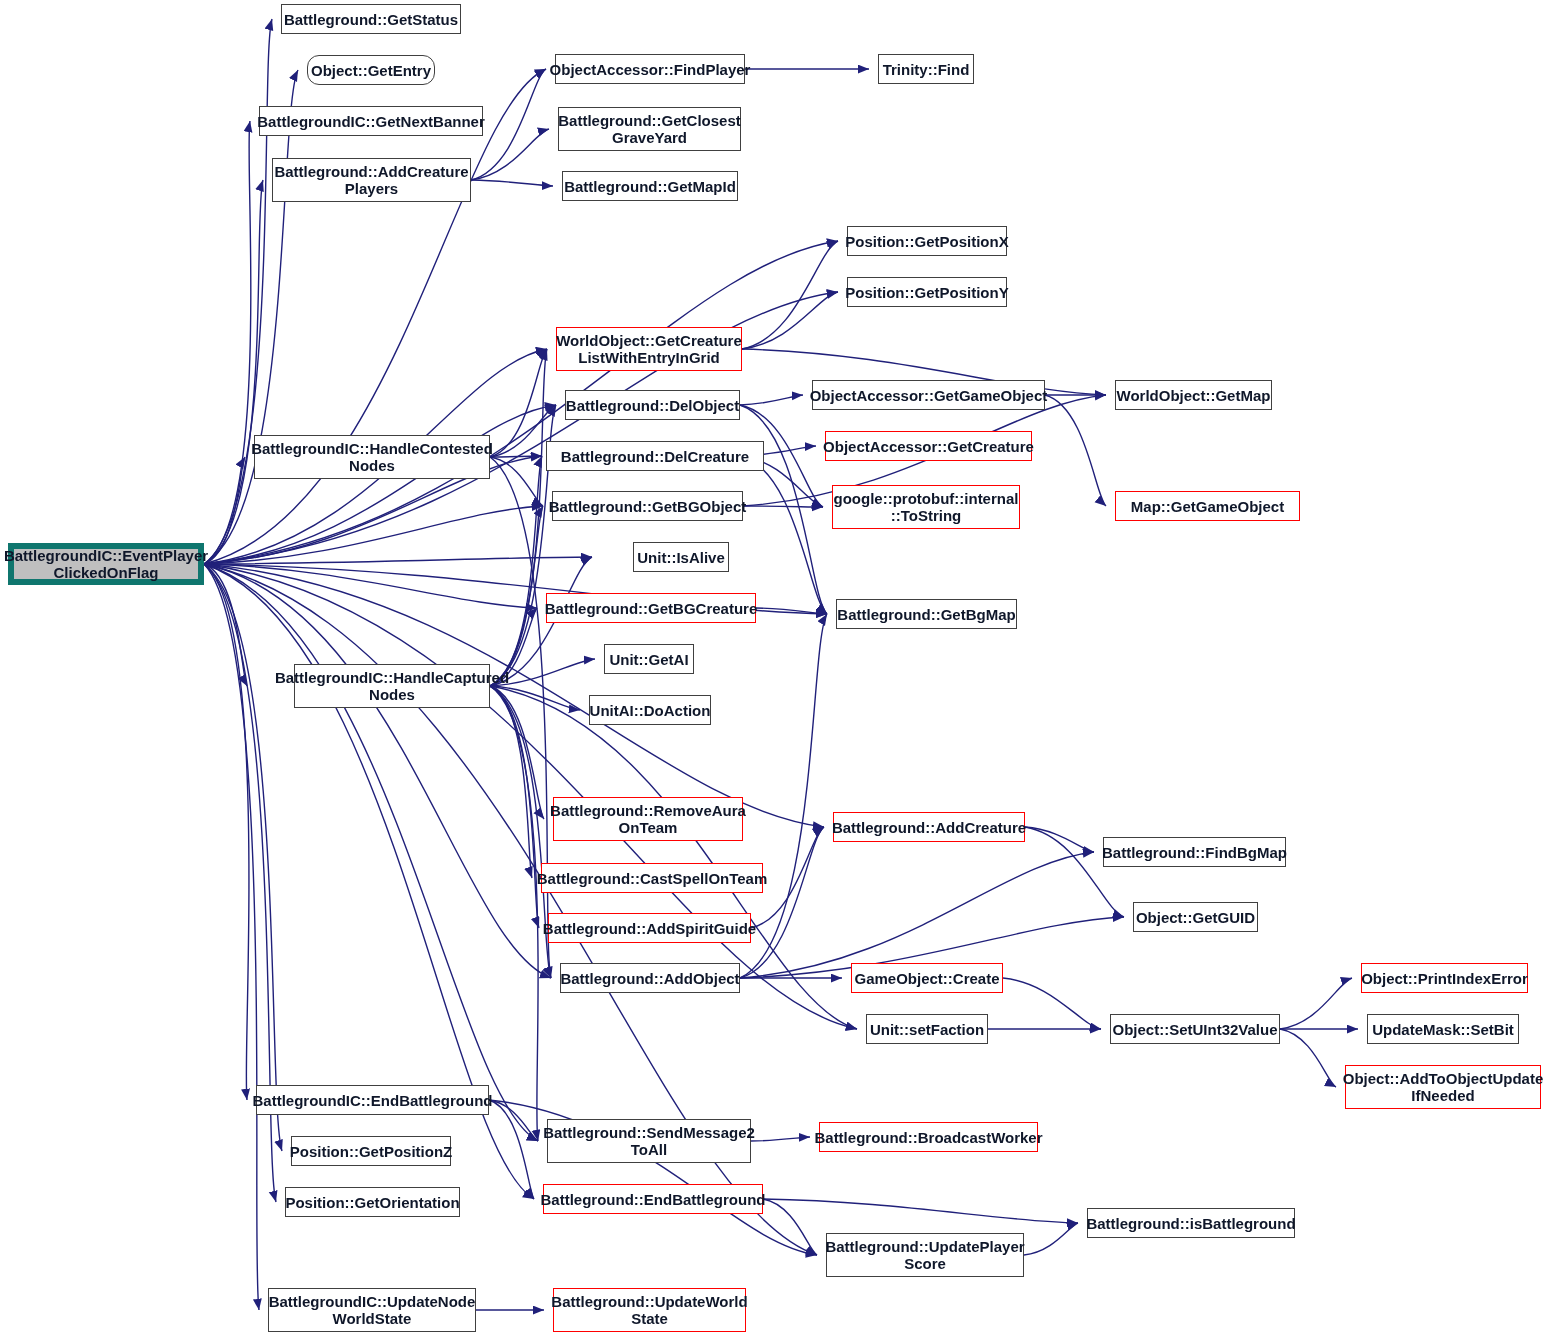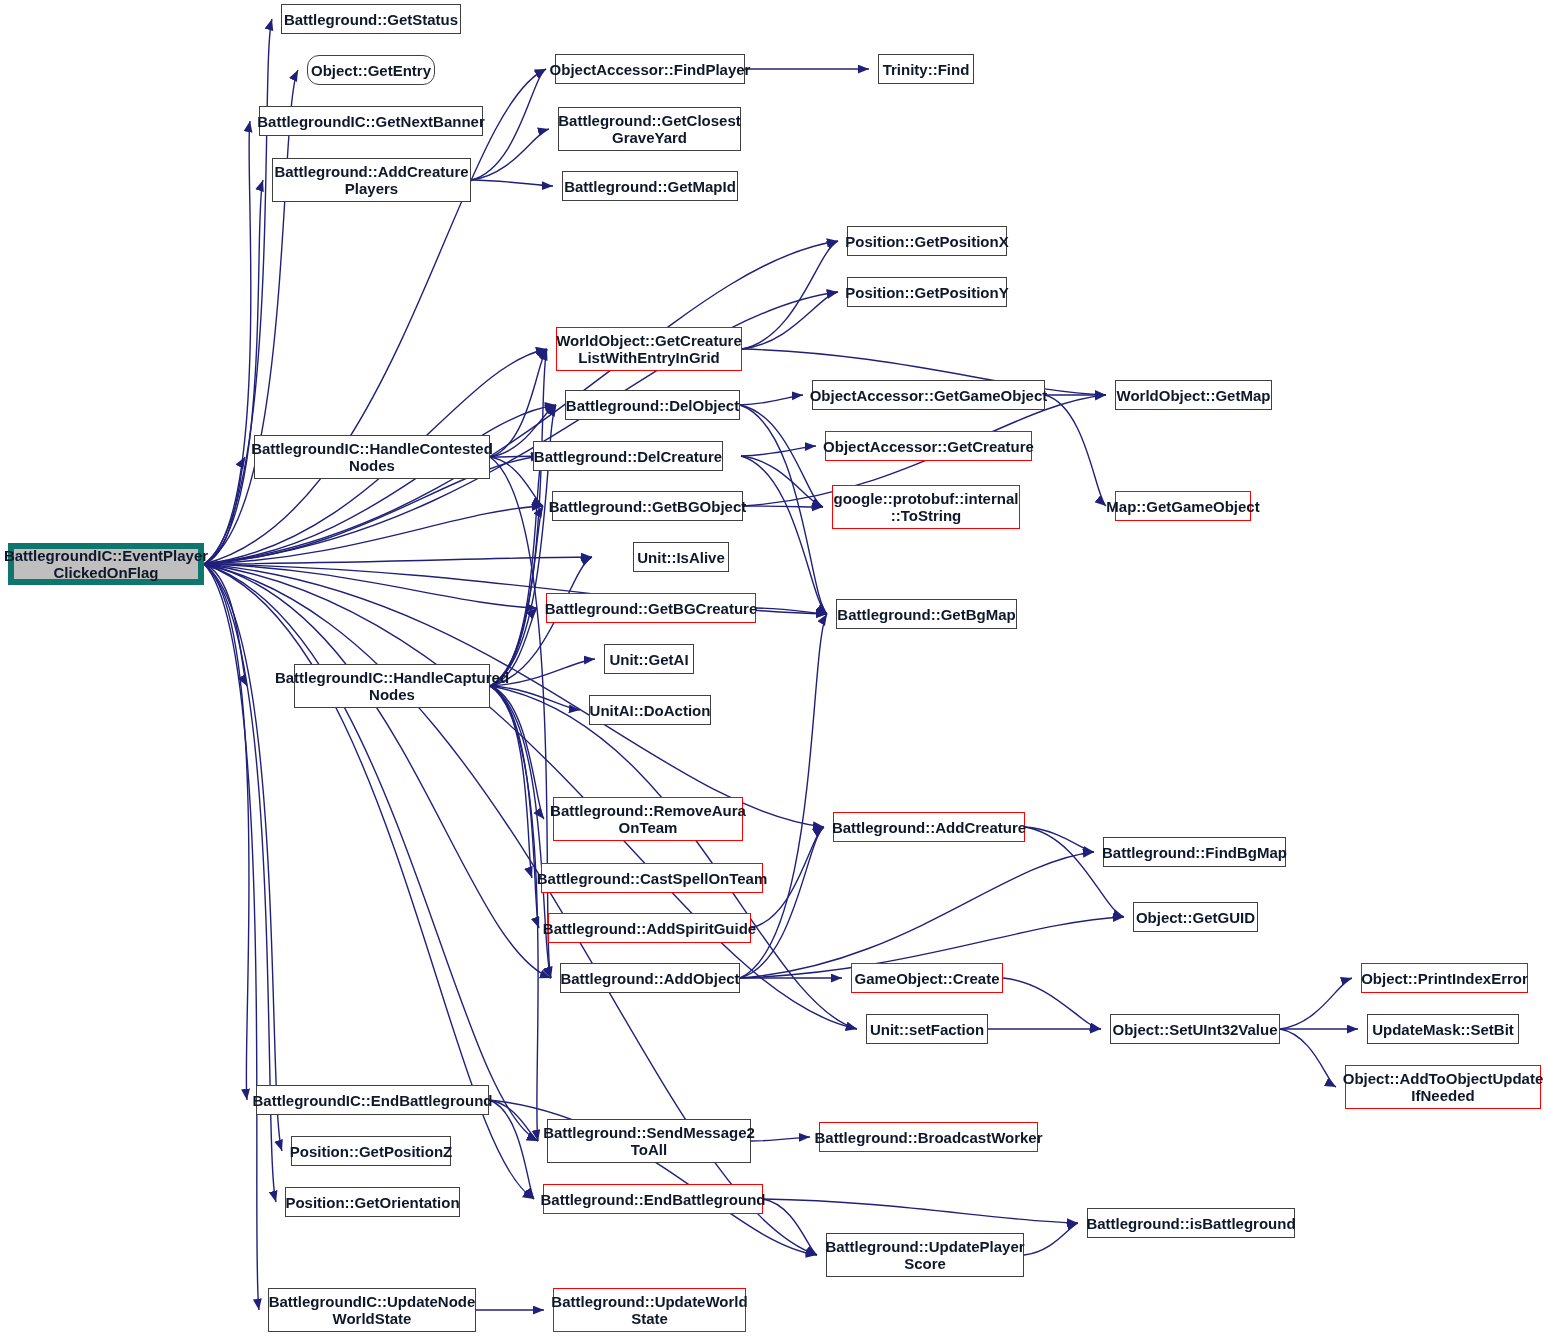--- a/index.html
+++ b/index.html
@@ -166,23 +166,23 @@
       <div class="node" style="left: 562px; top: 171px; width: 176px; height: 30px;"><span class="lbl">Battleground::GetMapId</span></div>
       <div class="node" style="left: 847px; top: 226px; width: 160px; height: 30px;"><span class="lbl">Position::GetPositionX</span></div>
       <div class="node" style="left: 847px; top: 277px; width: 160px; height: 30px;"><span class="lbl">Position::GetPositionY</span></div>
       <div class="node red" style="left: 556px; top: 327px; width: 186px; height: 44px;"><span class="lbl">WorldObject::GetCreature
 ListWithEntryInGrid</span></div>
       <div class="node" style="left: 565px; top: 390px; width: 175px; height: 30px;"><span class="lbl">Battleground::DelObject</span></div>
       <div class="node" style="left: 812px; top: 380px; width: 233px; height: 30px;"><span class="lbl">ObjectAccessor::GetGameObject</span></div>
       <div class="node" style="left: 1115px; top: 380px; width: 157px; height: 30px;"><span class="lbl">WorldObject::GetMap</span></div>
       <div class="node" style="left: 254px; top: 435px; width: 236px; height: 44px;"><span class="lbl">BattlegroundIC::HandleContested
 Nodes</span></div>
-      <div class="node" style="left: 533px; top: 441px; width: 190px; height: 30px;"><span class="lbl">Battleground::DelCreature</span></div>
+      <div class="node" style="left: 546px; top: 441px; width: 218px; height: 30px;"><span class="lbl">Battleground::DelCreature</span></div>
       <div class="node red" style="left: 825px; top: 431px; width: 207px; height: 30px;"><span class="lbl">ObjectAccessor::GetCreature</span></div>
-      <div class="node red" style="left: 1115px; top: 491px; width: 136px; height: 30px;"><span class="lbl">Map::GetGameObject</span></div>
+      <div class="node red" style="left: 1115px; top: 491px; width: 185px; height: 30px;"><span class="lbl">Map::GetGameObject</span></div>
       <div class="node" style="left: 552px; top: 491px; width: 191px; height: 30px;"><span class="lbl">Battleground::GetBGObject</span></div>
       <div class="node red" style="left: 832px; top: 485px; width: 188px; height: 44px;"><span class="lbl">google::protobuf::internal
 ::ToString</span></div>
       <div class="node" style="left: 601px; top: 542px; width: 96px; height: 30px; margin-left: 32px;"><span class="lbl">Unit::IsAlive</span></div>
       <div class="node red" style="left: 546px; top: 593px; width: 210px; height: 30px;"><span class="lbl">Battleground::GetBGCreature</span></div>
       <div class="node" style="left: 836px; top: 599px; width: 181px; height: 30px;"><span class="lbl">Battleground::GetBgMap</span></div>
       <div class="node" style="left: 604px; top: 644px; width: 90px; height: 30px;"><span class="lbl">Unit::GetAI</span></div>
       <div class="node" style="left: 256px; top: 664px; width: 196px; height: 44px; margin-left: 38px;"><span class="lbl">BattlegroundIC::HandleCaptured
 Nodes</span></div>
       <div class="node" style="left: 589px; top: 695px; width: 122px; height: 30px;"><span class="lbl">UnitAI::DoAction</span></div>

